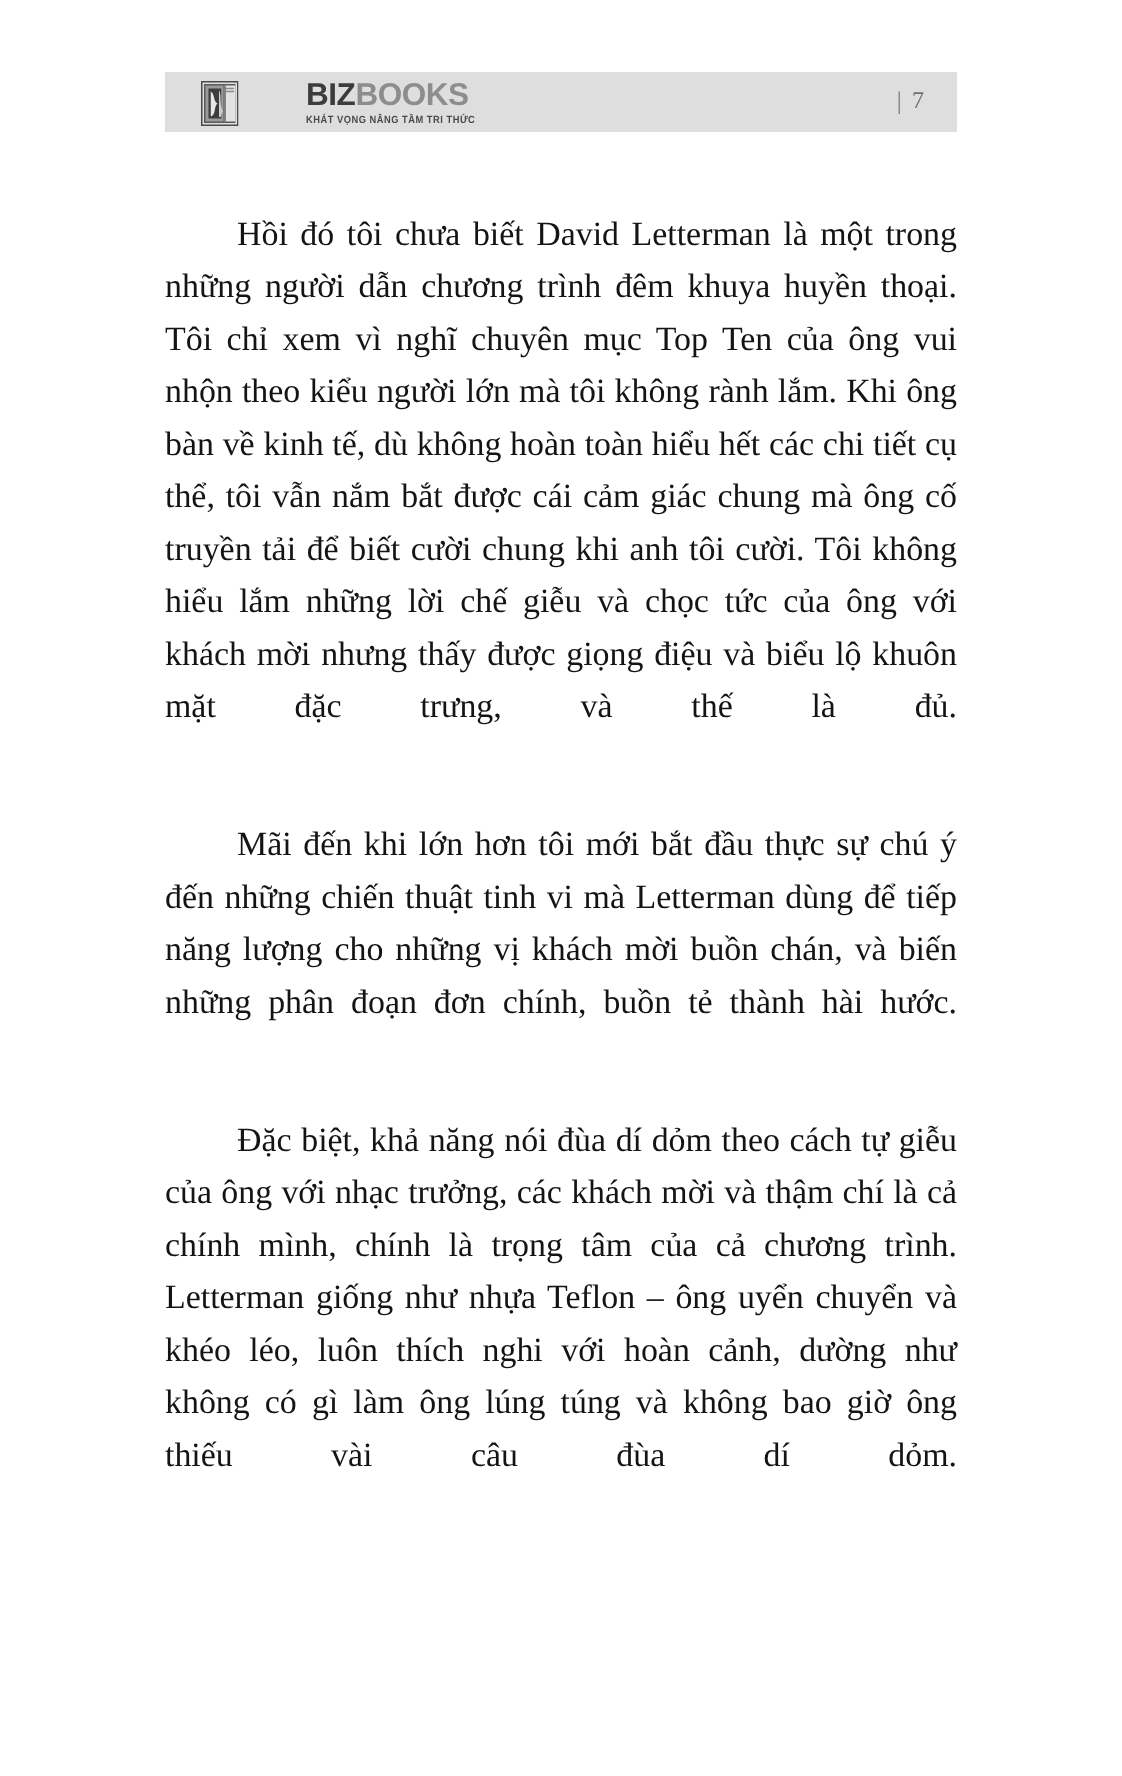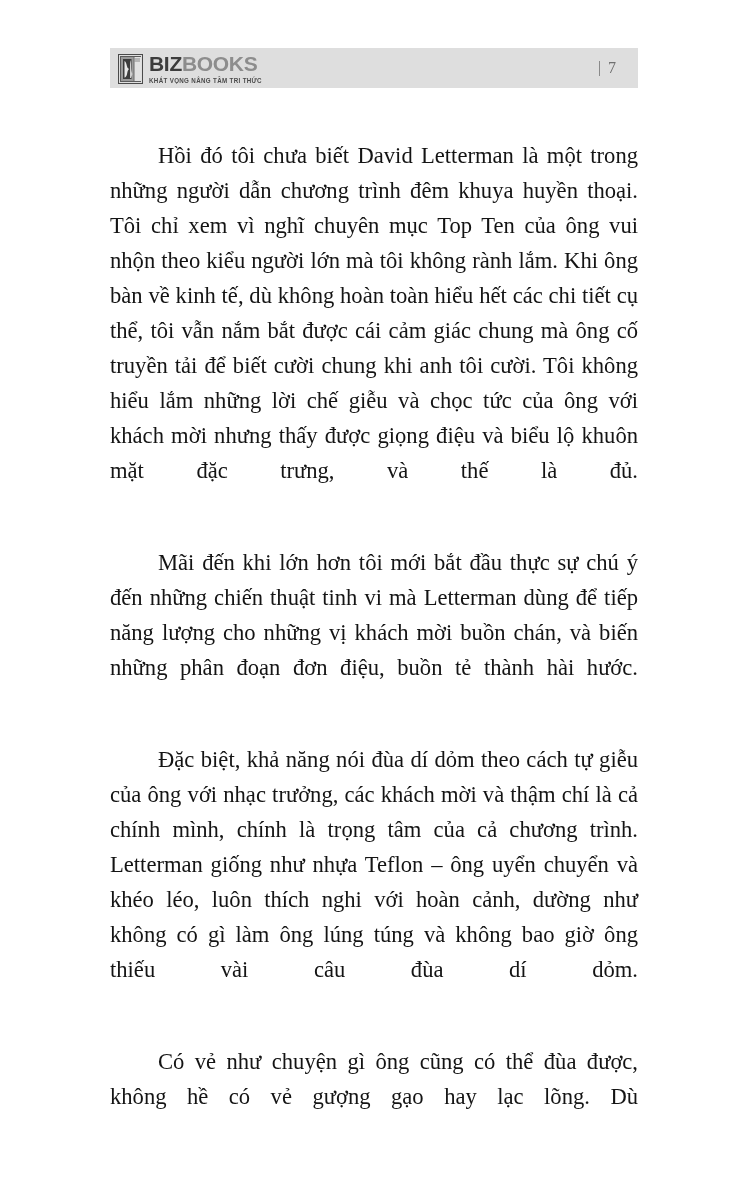--- a/index.html
+++ b/index.html
@@ -30,21 +30,22 @@
     height: 40px;
     background: #dedede;
     display: flex;
     align-items: center;
     justify-content: space-between;
   }
 
   .brand {
     display: flex;
     align-items: center;
-    margin-left: 8px;
+    margin-left: 24px;
+    gap: 39px;
   }
 
   .brand-mark {
     width: 25px;
     height: 30px;
     flex: 0 0 auto;
     margin-right: 6px;
     margin-top: 1px;
   }
 
@@ -163,18 +164,17 @@
 
     <div class="folio">
       <span class="folio-rule"></span>
       <span>7</span>
     </div>
 
   </div>
 
   <div class="content">
     <p class="para">Hồi đó tôi chưa biết David Letterman là một trong những người dẫn chương trình đêm khuya huyền thoại. Tôi chỉ xem vì nghĩ chuyên mục Top Ten của ông vui nhộn theo kiểu người lớn mà tôi không rành lắm. Khi ông bàn về kinh tế, dù không hoàn toàn hiểu hết các chi tiết cụ thể, tôi vẫn nắm bắt được cái cảm giác chung mà ông cố truyền tải để biết cười chung khi anh tôi cười. Tôi không hiểu lắm những lời chế giễu và chọc tức của ông với khách mời nhưng thấy được giọng điệu và biểu lộ khuôn mặt đặc trưng, và thế là đủ.</p>
-    <p class="para">Mãi đến khi lớn hơn tôi mới bắt đầu thực sự chú ý đến những chiến thuật tinh vi mà Letterman dùng để tiếp năng lượng cho những vị khách mời buồn chán, và biến những phân đoạn đơn điệu, buồn tẻ thành hài hước.</p>
+    <p class="para">Mãi đến khi lớn hơn tôi mới bắt đầu thực sự chú ý đến những chiến thuật tinh vi mà Letterman dùng để tiếp năng lượng cho những vị khách mời buồn chán, và biến những phân đoạn đơn chính, buồn tẻ thành hài hước.</p>
     <p class="para">Đặc biệt, khả năng nói đùa dí dỏm theo cách tự giễu của ông với nhạc trưởng, các khách mời và thậm chí là cả chính mình, chính là trọng tâm của cả chương trình. Letterman giống như nhựa Teflon – ông uyển chuyển và khéo léo, luôn thích nghi với hoàn cảnh, dường như không có gì làm ông lúng túng và không bao giờ ông thiếu vài câu đùa dí dỏm.</p>
-    <p class="para">Có vẻ như chuyện gì ông cũng có thể đùa được, không hề có vẻ gượng gạo hay lạc lõng. Dù</p>
   </div>
 
 </div>
 
 </body></html>

